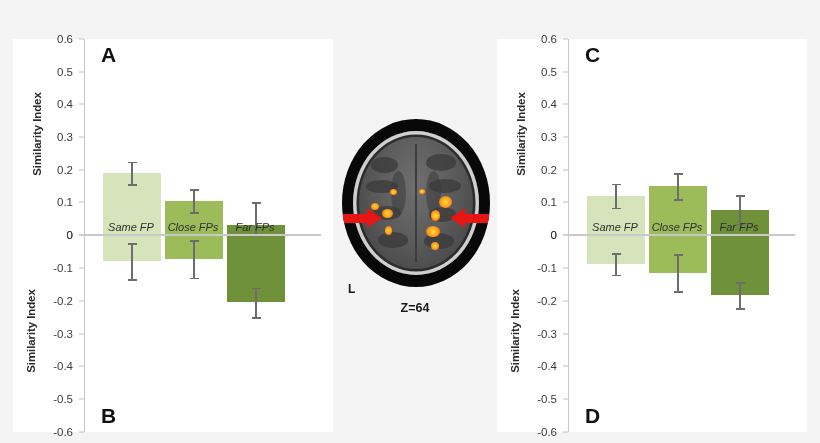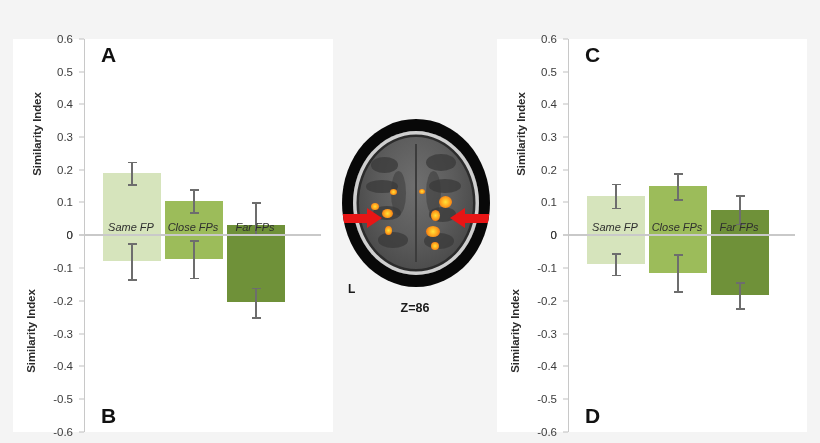--- a/index.html
+++ b/index.html
@@ -363,21 +363,21 @@
         <div class="blob" style="left:68%; top:45%; width:13px; height:12px;"></div>
         <div class="blob" style="left:62%; top:55%; width:9px;  height:11px;"></div>
         <div class="blob" style="left:58%; top:66%; width:14px; height:11px;"></div>
         <div class="blob" style="left:62%; top:77%; width:8px;  height:8px;"></div>
       </div>
 
       <div class="arrow arrow-right" style="left:-4px; top:95px; width:30px;"></div>
       <div class="arrow arrow-left" style="right:-4px; top:95px; width:30px;"></div>
     </div>
     <div id="brain-L">L</div>
-    <div id="brain-z">Z=86</div>
+    <div id="brain-z">Z=64</div>
   </div>
 
   <div class="panel" id="panel-right">
 
     <div class="chart chart-top">
       <div class="ytitle">Similarity Index</div>
       <div class="ticks">
           <div class="tick" style="top: 196px;">0</div>
           <div class="tickmark" style="top: 196px;"></div>
           <div class="tick" style="top: 163.333px;">0.1</div>

